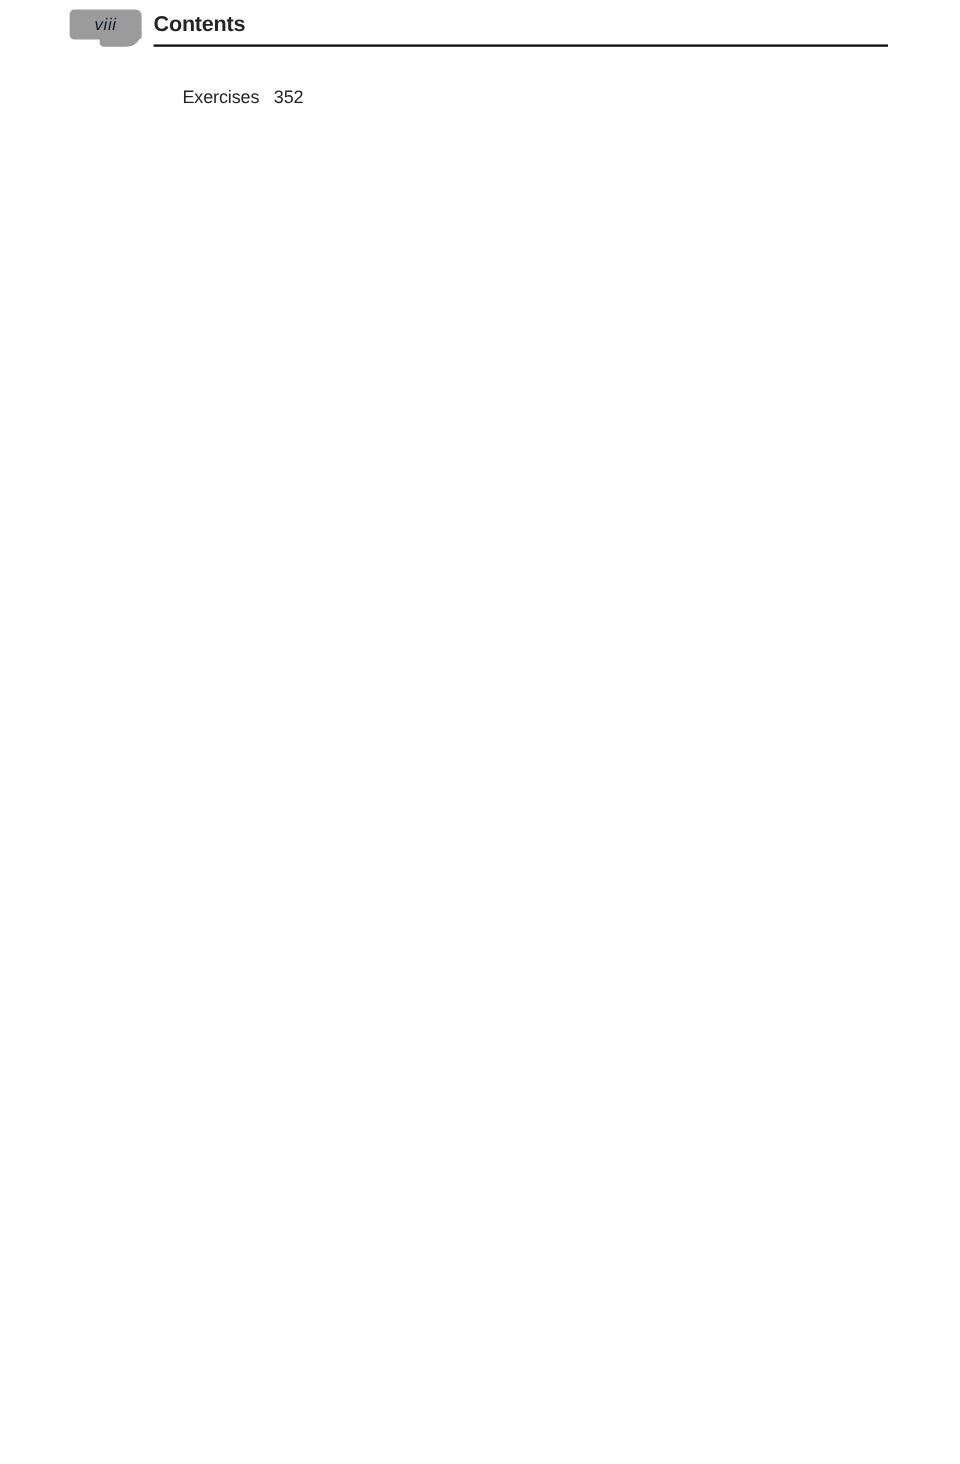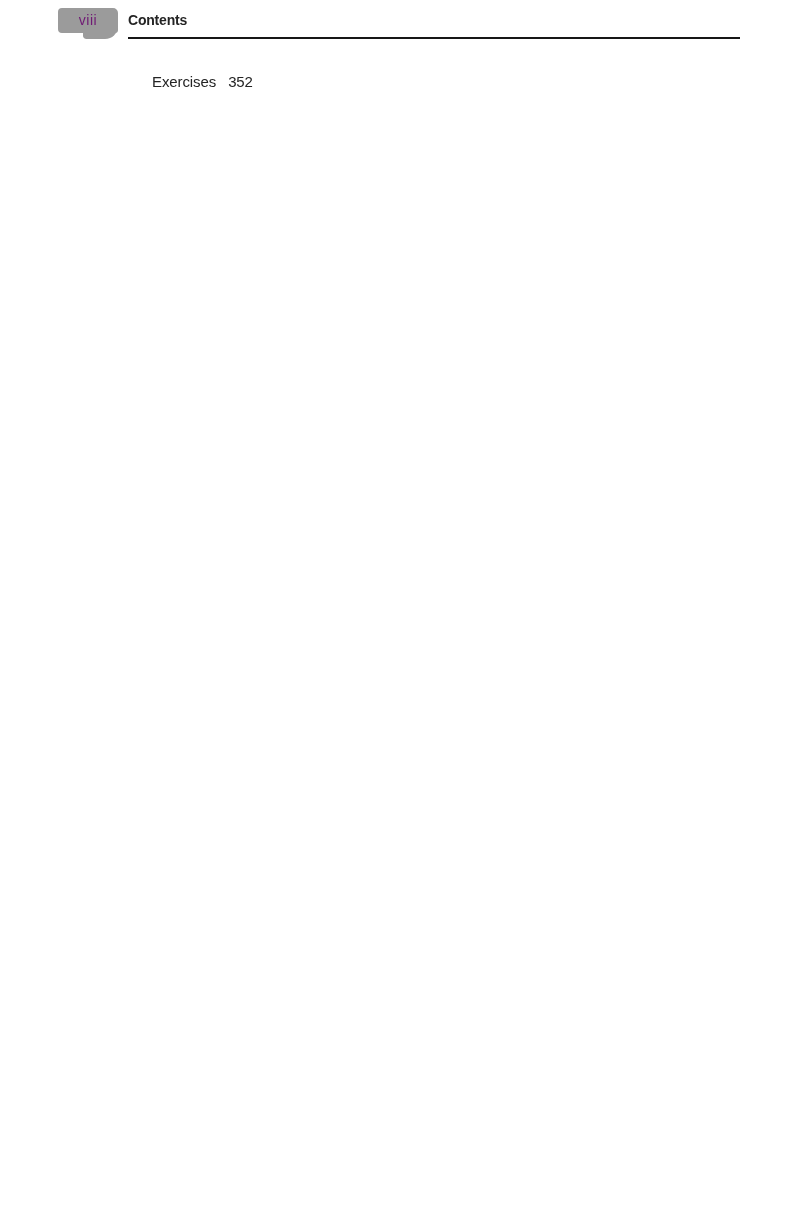--- a/index.html
+++ b/index.html
@@ -18,42 +18,43 @@
     color:var(--text);
     overflow:hidden;
   }
 
   
   .hdr{position:relative;margin:8px 60px 0 58px;height:40px;}
   .tab-badge{
     position:relative;
     display:inline-block;
     background:var(--badge);
-    color:#701a75;
+    color:#0f172a;
     text-align:center;
     border-radius:4px 5px 3px 4px;
+    font-style:italic;
   }
   .tab-badge::after{ 
     content:"";
     position:absolute;
     right:0;bottom:-6px;
     width:58%;height:13px;
     background:var(--badge);
     border-radius:2px 0 14px 4px;
   }
   .tab-badge .tab-txt{position:relative;z-index:1;}
   .folio{
     position:absolute;left:0;top:0;
     width:60px;height:25px;
     font-size:14px;line-height:24px;
     letter-spacing:.5px;
   }
   .hdr h1{
     position:absolute;left:70px;top:-1px;
-    font-size:14px;font-weight:700;line-height:26px;
+    font-size:18px;font-weight:700;line-height:26px;
     letter-spacing:-.2px;
   }
   .hdr .rule{
     position:absolute;left:70px;right:0;top:29px;
     height:2px;background:var(--rule);
   }
 
   
   .toc{margin:0 60px;padding-top:22px;}
   .row{display:flex;align-items:baseline;font-size:15px;line-height:24.4px;letter-spacing:-.1px;}

